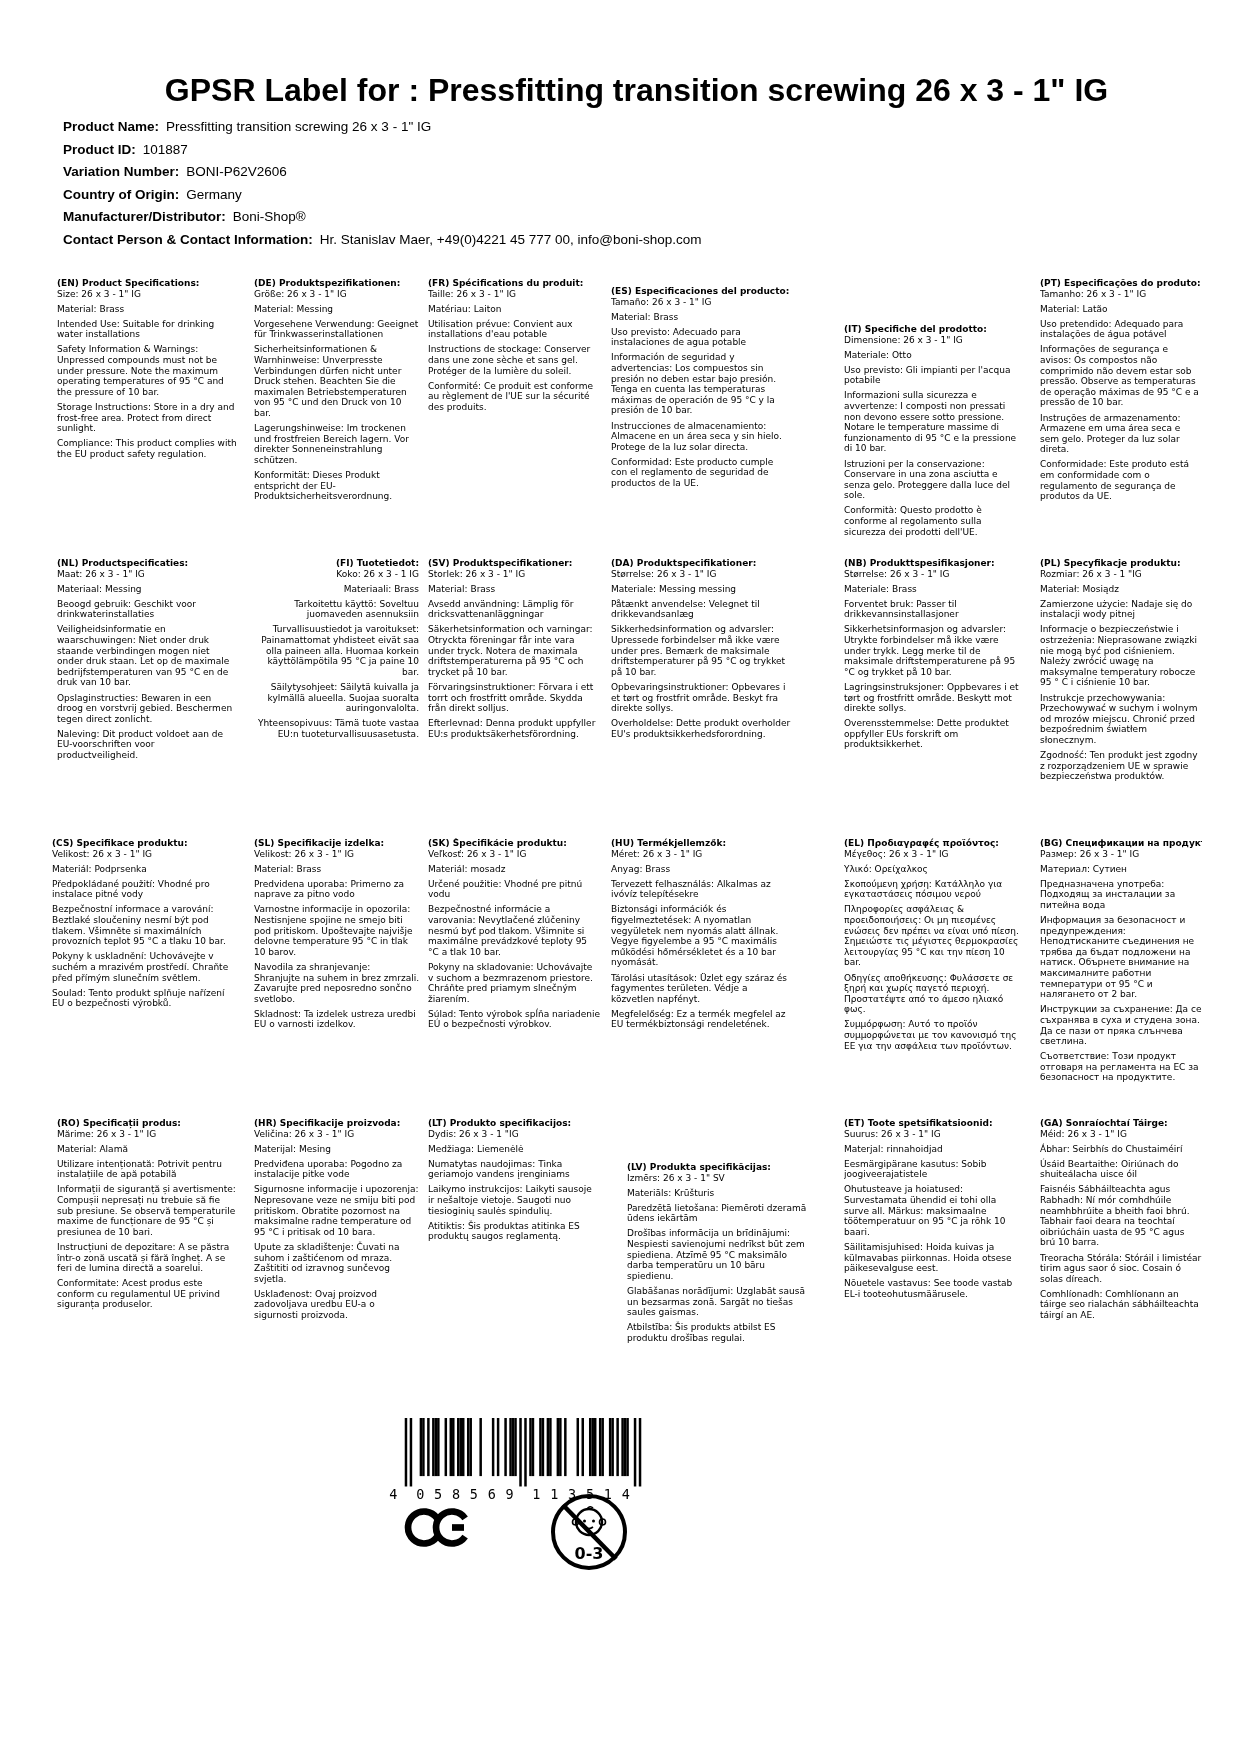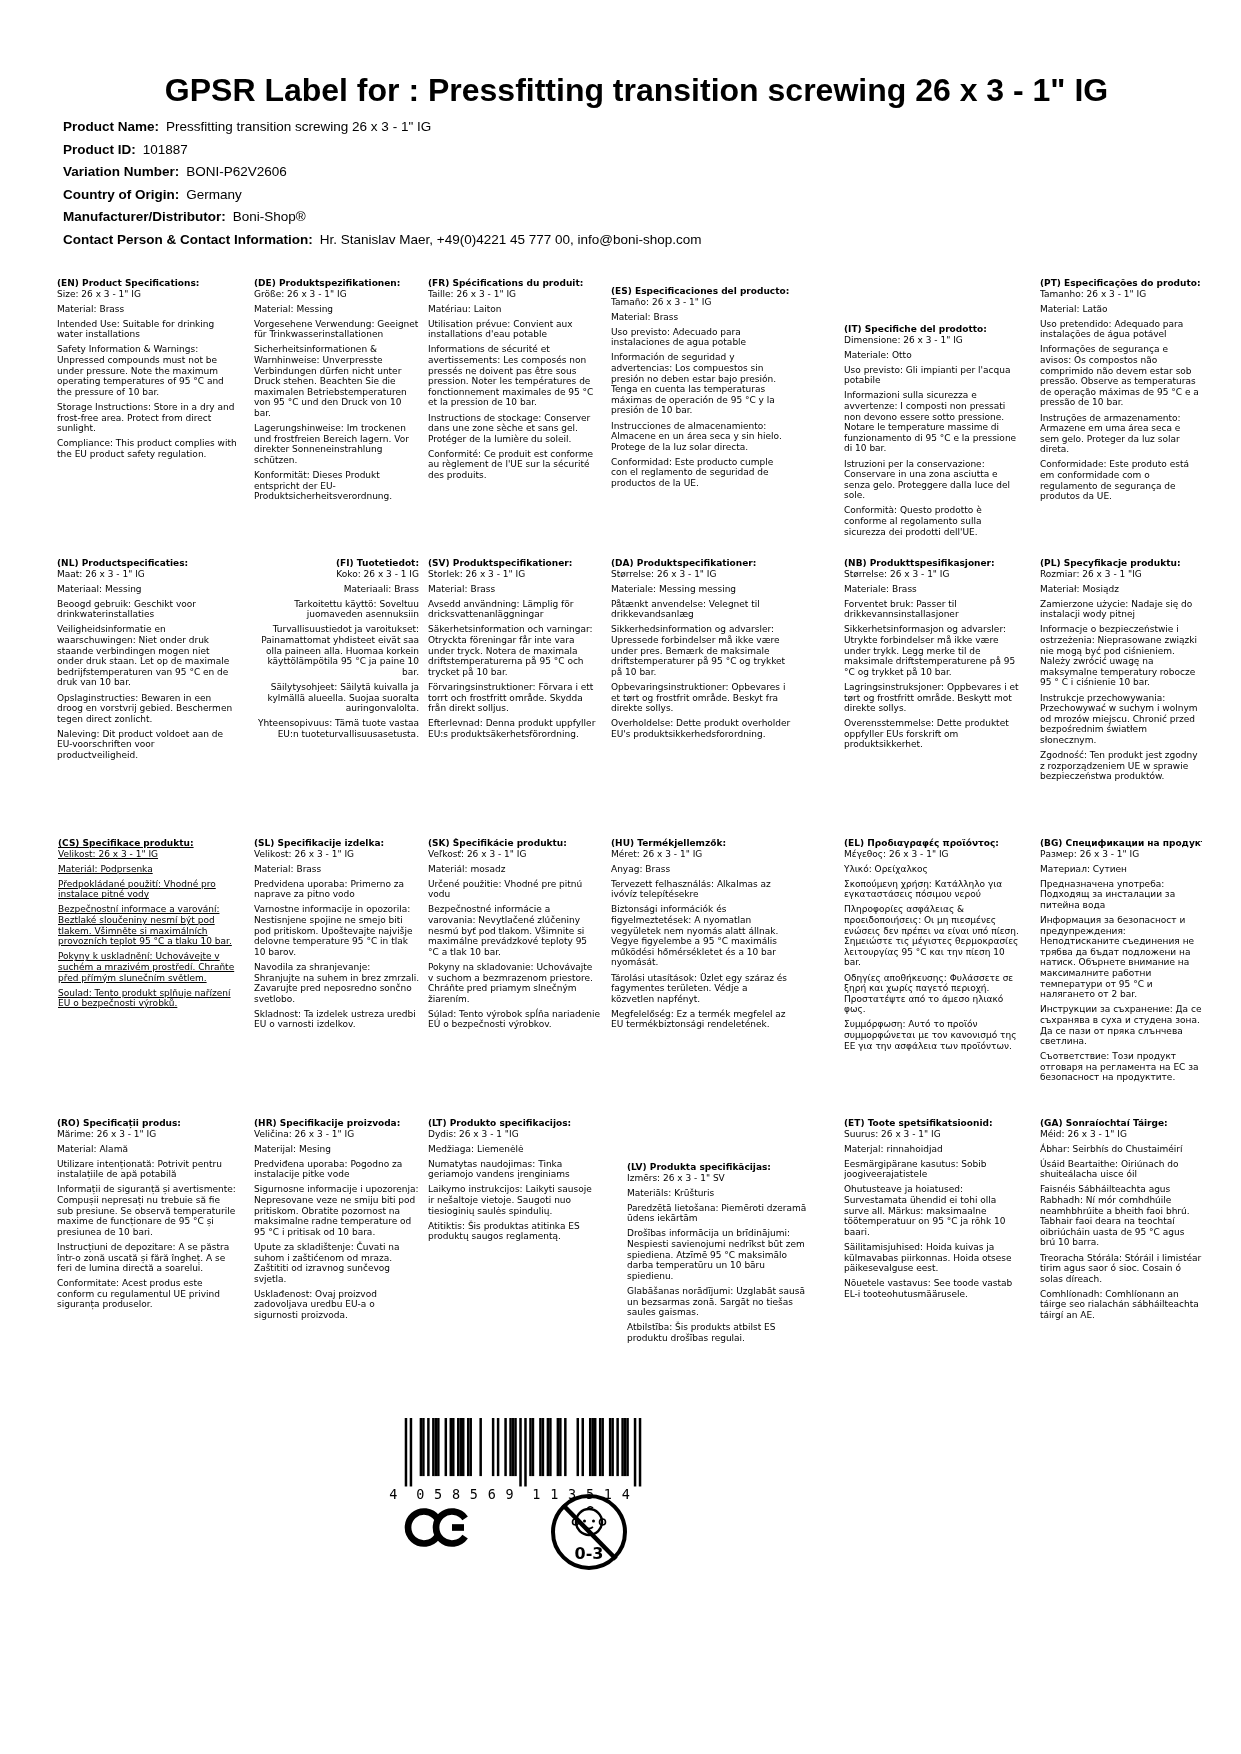--- a/index.html
+++ b/index.html
@@ -48,21 +48,20 @@
       <div class="cell-p">Vorgesehene Verwendung: Geeignet für Trinkwasserinstallationen</div>
       <div class="cell-p">Sicherheitsinformationen &amp; Warnhinweise: Unverpresste Verbindungen dürfen nicht unter Druck stehen. Beachten Sie die maximalen Betriebstemperaturen von 95 °C und den Druck von 10 bar.</div>
       <div class="cell-p">Lagerungshinweise: Im trockenen und frostfreien Bereich lagern. Vor direkter Sonneneinstrahlung schützen.</div>
       <div class="cell-p">Konformität: Dieses Produkt entspricht der EU-Produktsicherheitsverordnung.</div>
     </div>
     <div class="cell" style="left: 428px; top: 278px; width: 172px;">
       <div class="cell-h">(FR) Spécifications du produit:</div>
       <div class="cell-p first">Taille: 26 x 3 - 1" IG</div>
       <div class="cell-p">Matériau: Laiton</div>
       <div class="cell-p">Utilisation prévue: Convient aux installations d'eau potable</div>
-      <div class="cell-p">Informations de sécurité et avertissements: Les composés non pressés ne doivent pas être sous pression. Noter les températures de fonctionnement maximales de 95 °C et la pression de 10 bar.</div>
       <div class="cell-p">Instructions de stockage: Conserver dans une zone sèche et sans gel. Protéger de la lumière du soleil.</div>
       <div class="cell-p">Conformité: Ce produit est conforme au règlement de l'UE sur la sécurité des produits.</div>
     </div>
     <div class="cell" style="left: 611px; top: 286px; width: 180px;">
       <div class="cell-h">(ES) Especificaciones del producto:</div>
       <div class="cell-p first">Tamaño: 26 x 3 - 1" IG</div>
       <div class="cell-p">Material: Brass</div>
       <div class="cell-p">Uso previsto: Adecuado para instalaciones de agua potable</div>
       <div class="cell-p">Información de seguridad y advertencias: Los compuestos sin presión no deben estar bajo presión. Tenga en cuenta las temperaturas máximas de operación de 95 °C y la presión de 10 bar.</div>
       <div class="cell-p">Instrucciones de almacenamiento: Almacene en un área seca y sin hielo. Protege de la luz solar directa.</div>
@@ -133,21 +132,21 @@
     </div>
     <div class="cell" style="left: 1040px; top: 558px; width: 162px;">
       <div class="cell-h">(PL) Specyfikacje produktu:</div>
       <div class="cell-p first">Rozmiar: 26 x 3 - 1 "IG</div>
       <div class="cell-p">Materiał: Mosiądz</div>
       <div class="cell-p">Zamierzone użycie: Nadaje się do instalacji wody pitnej</div>
       <div class="cell-p">Informacje o bezpieczeństwie i ostrzeżenia: Nieprasowane związki nie mogą być pod ciśnieniem. Należy zwrócić uwagę na maksymalne temperatury robocze 95 ° C i ciśnienie 10 bar.</div>
       <div class="cell-p">Instrukcje przechowywania: Przechowywać w suchym i wolnym od mrozów miejscu. Chronić przed bezpośrednim światłem słonecznym.</div>
       <div class="cell-p">Zgodność: Ten produkt jest zgodny z rozporządzeniem UE w sprawie bezpieczeństwa produktów.</div>
     </div>
-    <div class="cell" style="left: 58px; top: 838px; width: 180px; text-decoration: underline;">
+    <div class="cell" style="left: 52px; top: 838px; width: 180px;">
       <div class="cell-h">(CS) Specifikace produktu:</div>
       <div class="cell-p first">Velikost: 26 x 3 - 1" IG</div>
       <div class="cell-p">Materiál: Podprsenka</div>
       <div class="cell-p">Předpokládané použití: Vhodné pro instalace pitné vody</div>
       <div class="cell-p">Bezpečnostní informace a varování: Beztlaké sloučeniny nesmí být pod tlakem. Všimněte si maximálních provozních teplot 95 °C a tlaku 10 bar.</div>
       <div class="cell-p">Pokyny k uskladnění: Uchovávejte v suchém a mrazivém prostředí. Chraňte před přímým slunečním světlem.</div>
       <div class="cell-p">Soulad: Tento produkt splňuje nařízení EU o bezpečnosti výrobků.</div>
     </div>
     <div class="cell" style="left: 254px; top: 838px; width: 165px;">
       <div class="cell-h">(SL) Specifikacije izdelka:</div>

